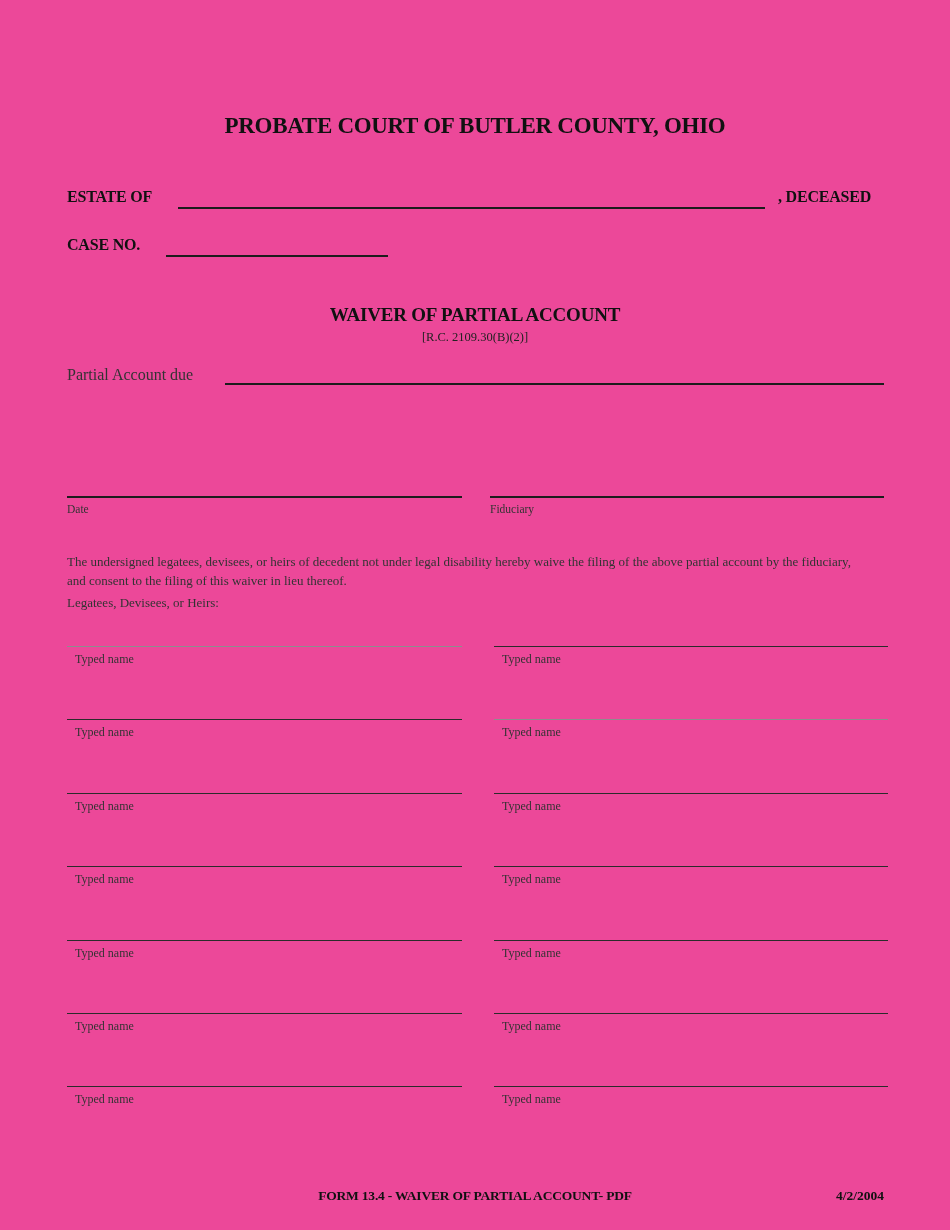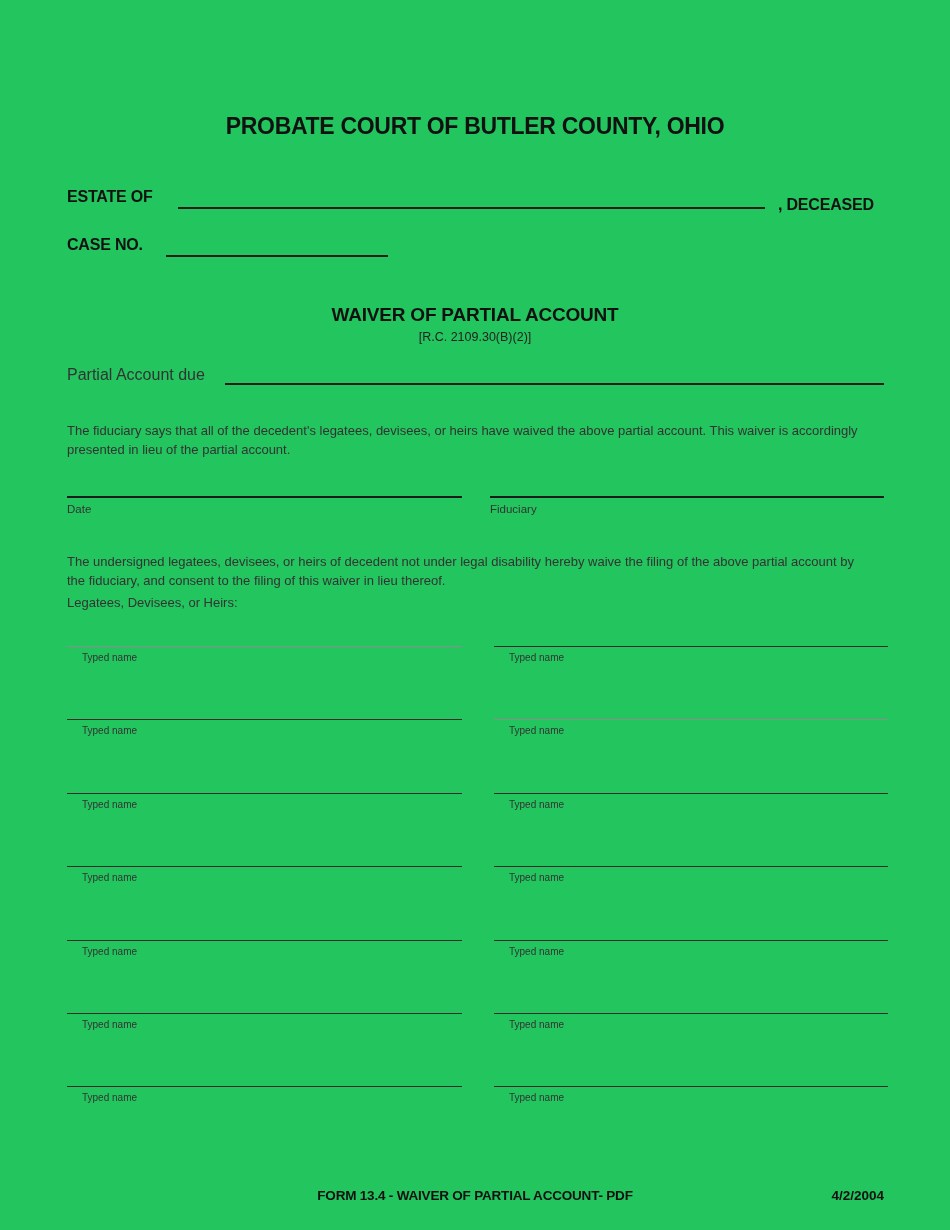--- a/index.html
+++ b/index.html
@@ -4,22 +4,22 @@
 <style>
   html, body {
     margin: 0;
     padding: 0;
     background: #ffffff;
   }
   .page {
     position: relative;
     width: 950px;
     height: 1230px;
-    background: #22c55e;
-    font-family: Liberation Sans, sans-serif;
+    background: #ec4899;
+    font-family: Liberation Serif, serif;
     color: #333333;
     overflow: hidden;
   }
   .abs { position: absolute; }
 
   
   .court-title {
     left: 0; right: 0; top: 113px;
     text-align: center;
     font-size: 23px;
@@ -47,21 +47,21 @@
 
   
   .caption-label {
     font-size: 16px;
     font-weight: bold;
     letter-spacing: -0.2px;
     color: #111111;
     white-space: nowrap;
   }
   .estate-label { left: 67px; top: 188px; }
-  .deceased-suffix { left: 778px; top: 188px; margin-top: 8px; }
+  .deceased-suffix { left: 778px; top: 188px; }
   .case-label { left: 67px; top: 236px; }
 
   .fill-line {
     border-bottom: 2px solid #1c1c1c;
     height: 18px;
     box-sizing: content-box;
   }
   .estate-line { left: 178px; width: 587px; top: 189px; }
   .case-line { left: 166px; width: 222px; top: 237px; }
   .partial-line { left: 225px; width: 659px; top: 365px; }
@@ -112,22 +112,22 @@
     grid-template-columns: 395px 394px;
     column-gap: 32px;
     grid-auto-rows: 73.4px;
   }
   .typed-cell {
     border-top: 1.5px solid #2b2b2b;
   }
   .typed-cell.muted { border-top-color: #8d8d8d; }
   .typed-label {
     display: block;
-    margin: 5px 0 0 15px;
-    font-size: 10px;
+    margin: 5px 0 0 8px;
+    font-size: 12px;
     color: #333333;
     white-space: nowrap;
   }
 
   
   .footer-form-id {
     left: 0; right: 0; top: 1188px;
     text-align: center;
     font-size: 13.5px;
     font-weight: bold;
@@ -156,21 +156,20 @@
 
   <span class="abs caption-label case-label">CASE NO.</span>
   <div class="abs fill-line case-line"></div>
 
   <div class="abs form-title">WAIVER OF PARTIAL ACCOUNT</div>
   <div class="abs statute-ref">[R.C. 2109.30(B)(2)]</div>
 
   <span class="abs partial-label">Partial Account due</span>
   <div class="abs fill-line partial-line"></div>
 
-  <p class="abs para para-fiduciary">The fiduciary says that all of the decedent's legatees, devisees, or heirs have waived the above partial account. This waiver is accordingly presented in lieu of the partial account.</p>
 
   <div class="abs sig-line date-line"></div>
   <div class="abs sig-line fiduciary-line"></div>
   <span class="abs sig-label date-label">Date</span>
   <span class="abs sig-label fiduciary-label">Fiduciary</span>
 
   <p class="abs para para-waiver">The undersigned legatees, devisees, or heirs of decedent not under legal disability hereby waive the filing of the above partial account by the fiduciary, and consent to the filing of this waiver in lieu thereof.</p>
 
   <div class="abs heirs-heading">Legatees, Devisees, or Heirs:</div>
 

